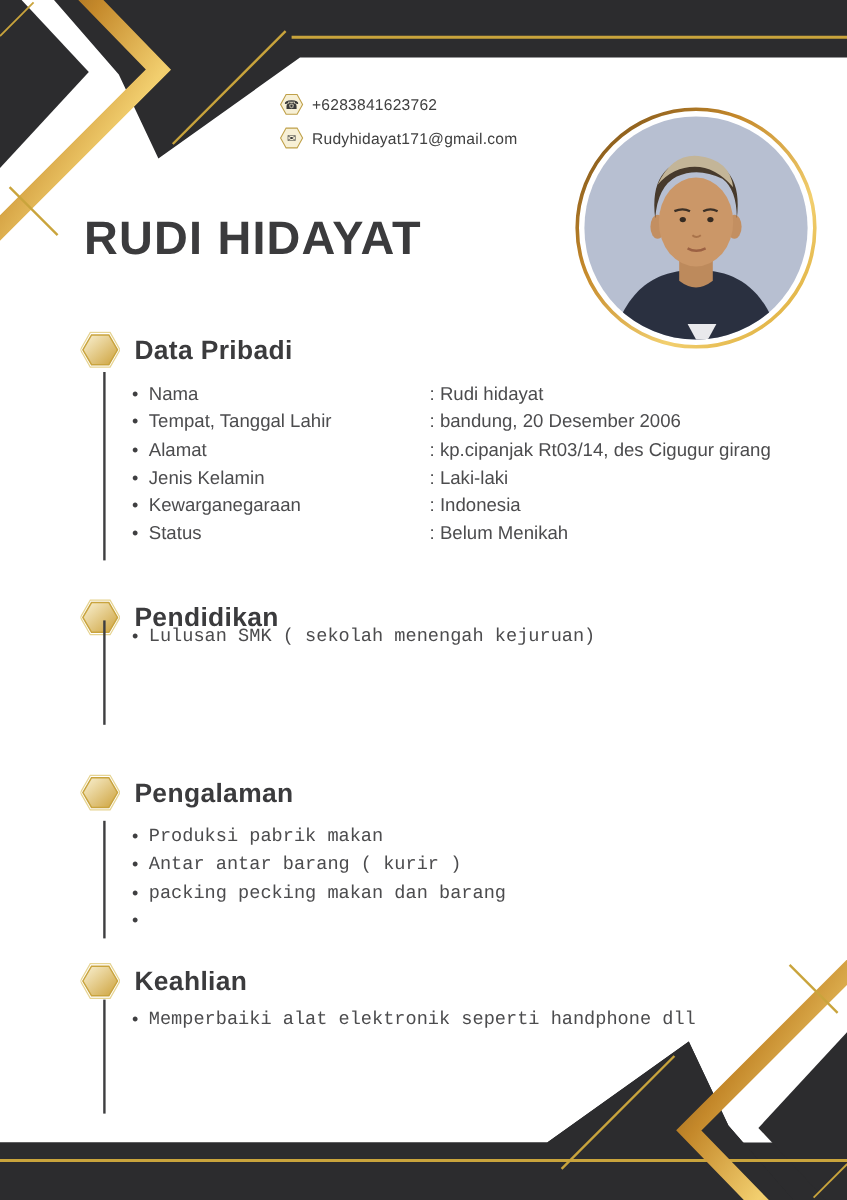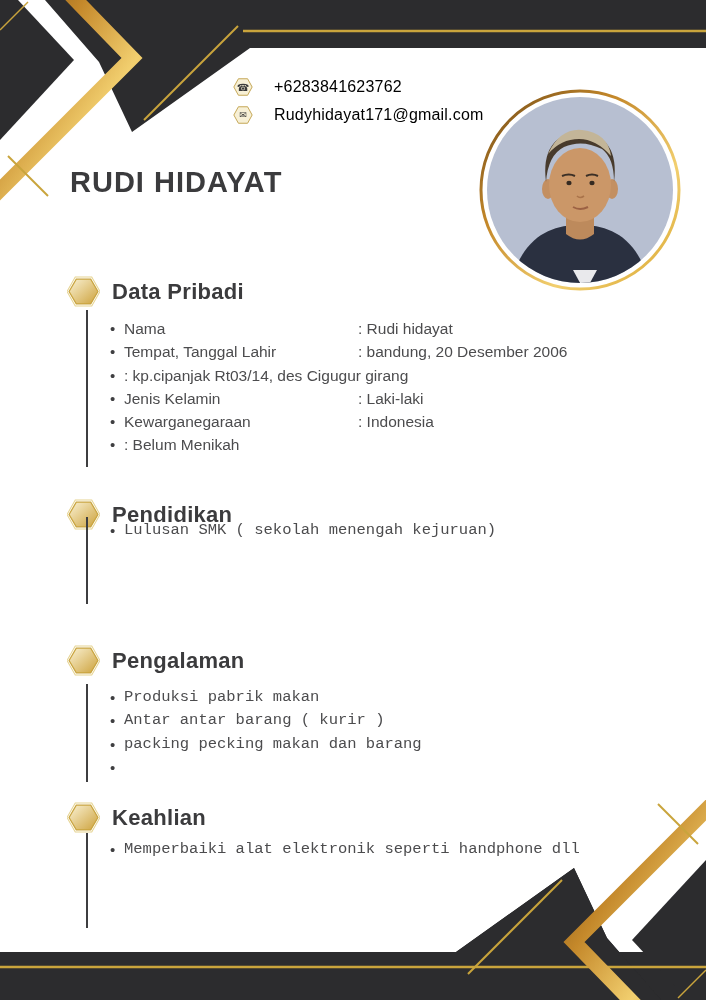--- a/index.html
+++ b/index.html
@@ -9,24 +9,24 @@
   html,body{background:#888;}
   body{font-family:"Liberation Sans","DejaVu Sans",sans-serif;}
   .page{position:relative;width:706px;height:1000px;background:#ffffff;overflow:hidden;margin:0 auto;}
   .deco{position:absolute;left:0;pointer-events:none;}
   .deco.top{top:0;}
   .deco.bottom{bottom:0;}
   .dark-shape{fill:var(--dark);}
   .gold-line{stroke:var(--gold);fill:none;}
 
   .contact-row{position:absolute;left:232px;display:flex;align-items:center;height:22px;}
-  .contact-row .txt{margin-left:20px;font-size:16px;color:#000000;letter-spacing:.2px;}
+  .contact-row .txt{margin-left:6px;font-size:13px;color:#404040;letter-spacing:.2px;}
   .hex-ico{width:22px;height:22px;display:block;}
 
-  .name{position:absolute;left:70px;top:166px;font-size:29px;font-weight:bold;
+  .name{position:absolute;left:70px;top:178px;font-size:39px;font-weight:bold;
         color:var(--heading);letter-spacing:1px;}
 
   .section-head{position:absolute;display:flex;align-items:center;text-align:center;}
   .section-head .hex{width:33px;height:31px;margin-left:67px;}
   .section-head .title{margin-left:12px;font-size:22px;font-weight:bold;color:var(--heading);letter-spacing:.3px;}
 
   .vline{position:absolute;left:86px;width:2px;background:#3e3e40;}
 
   .rows{position:absolute;left:104px;}
   .field-row,.item-row{display:flex;align-items:flex-start;height:23.3px;font-size:15.5px;color:var(--body);}
@@ -133,34 +133,36 @@
         <span class="flabel">Nama</span>
         <span class="fvalue">: Rudi hidayat</span>
       </div>
       <div class="field-row">
         <span class="bullet">•</span>
         <span class="flabel">Tempat, Tanggal Lahir</span>
         <span class="fvalue">: bandung, 20 Desember 2006</span>
       </div>
       <div class="field-row">
         <span class="bullet">•</span>
+        <span class="flabel">Alamat</span>
         <span class="fvalue">: kp.cipanjak Rt03/14, des Cigugur girang</span>
       </div>
       <div class="field-row">
         <span class="bullet">•</span>
         <span class="flabel">Jenis Kelamin</span>
         <span class="fvalue">: Laki-laki</span>
       </div>
       <div class="field-row">
         <span class="bullet">•</span>
         <span class="flabel">Kewarganegaraan</span>
         <span class="fvalue">: Indonesia</span>
       </div>
       <div class="field-row">
         <span class="bullet">•</span>
+        <span class="flabel">Status</span>
         <span class="fvalue">: Belum Menikah</span>
       </div>
     </div>
 
   <div class="section-head" style="top:499px">
     <svg class="hex" viewBox="0 0 32 30">
       <polygon points="0,15 8,1 24,1 32,15 24,29 8,29" fill="none" stroke="#e6d492" stroke-width="1"></polygon>
       <polygon points="2,15 9,3 23,3 30,15 23,27 9,27" fill="url(#hexGrad)" stroke="#c9a43e" stroke-width="1.2"></polygon>
     </svg>
     <span class="title">Pendidikan</span>

